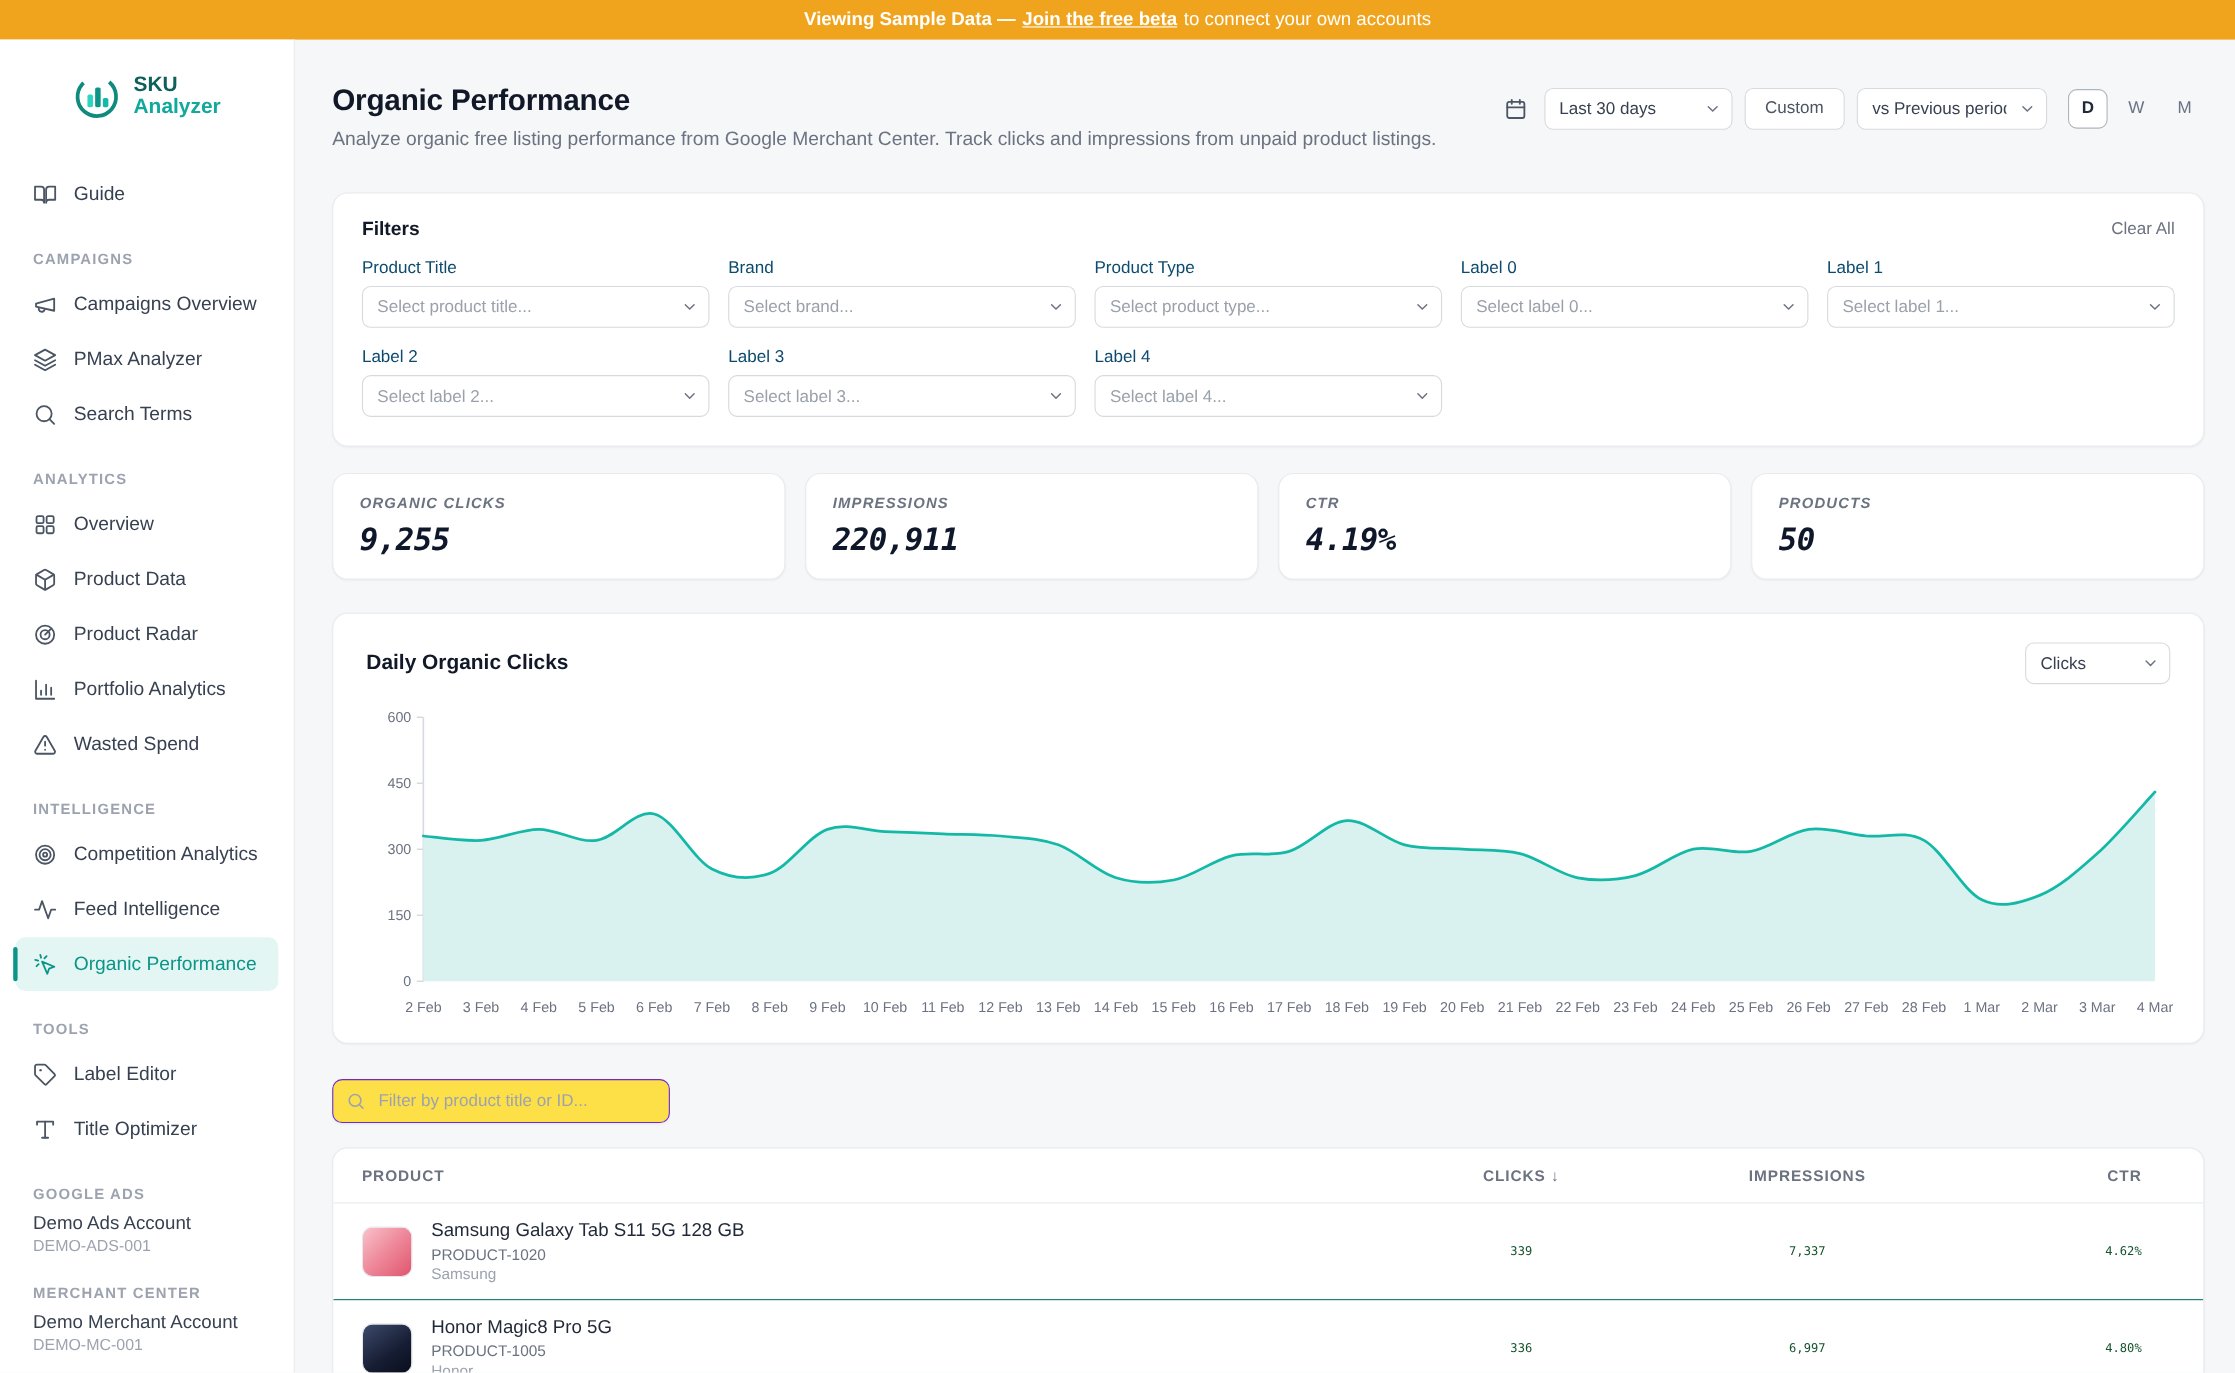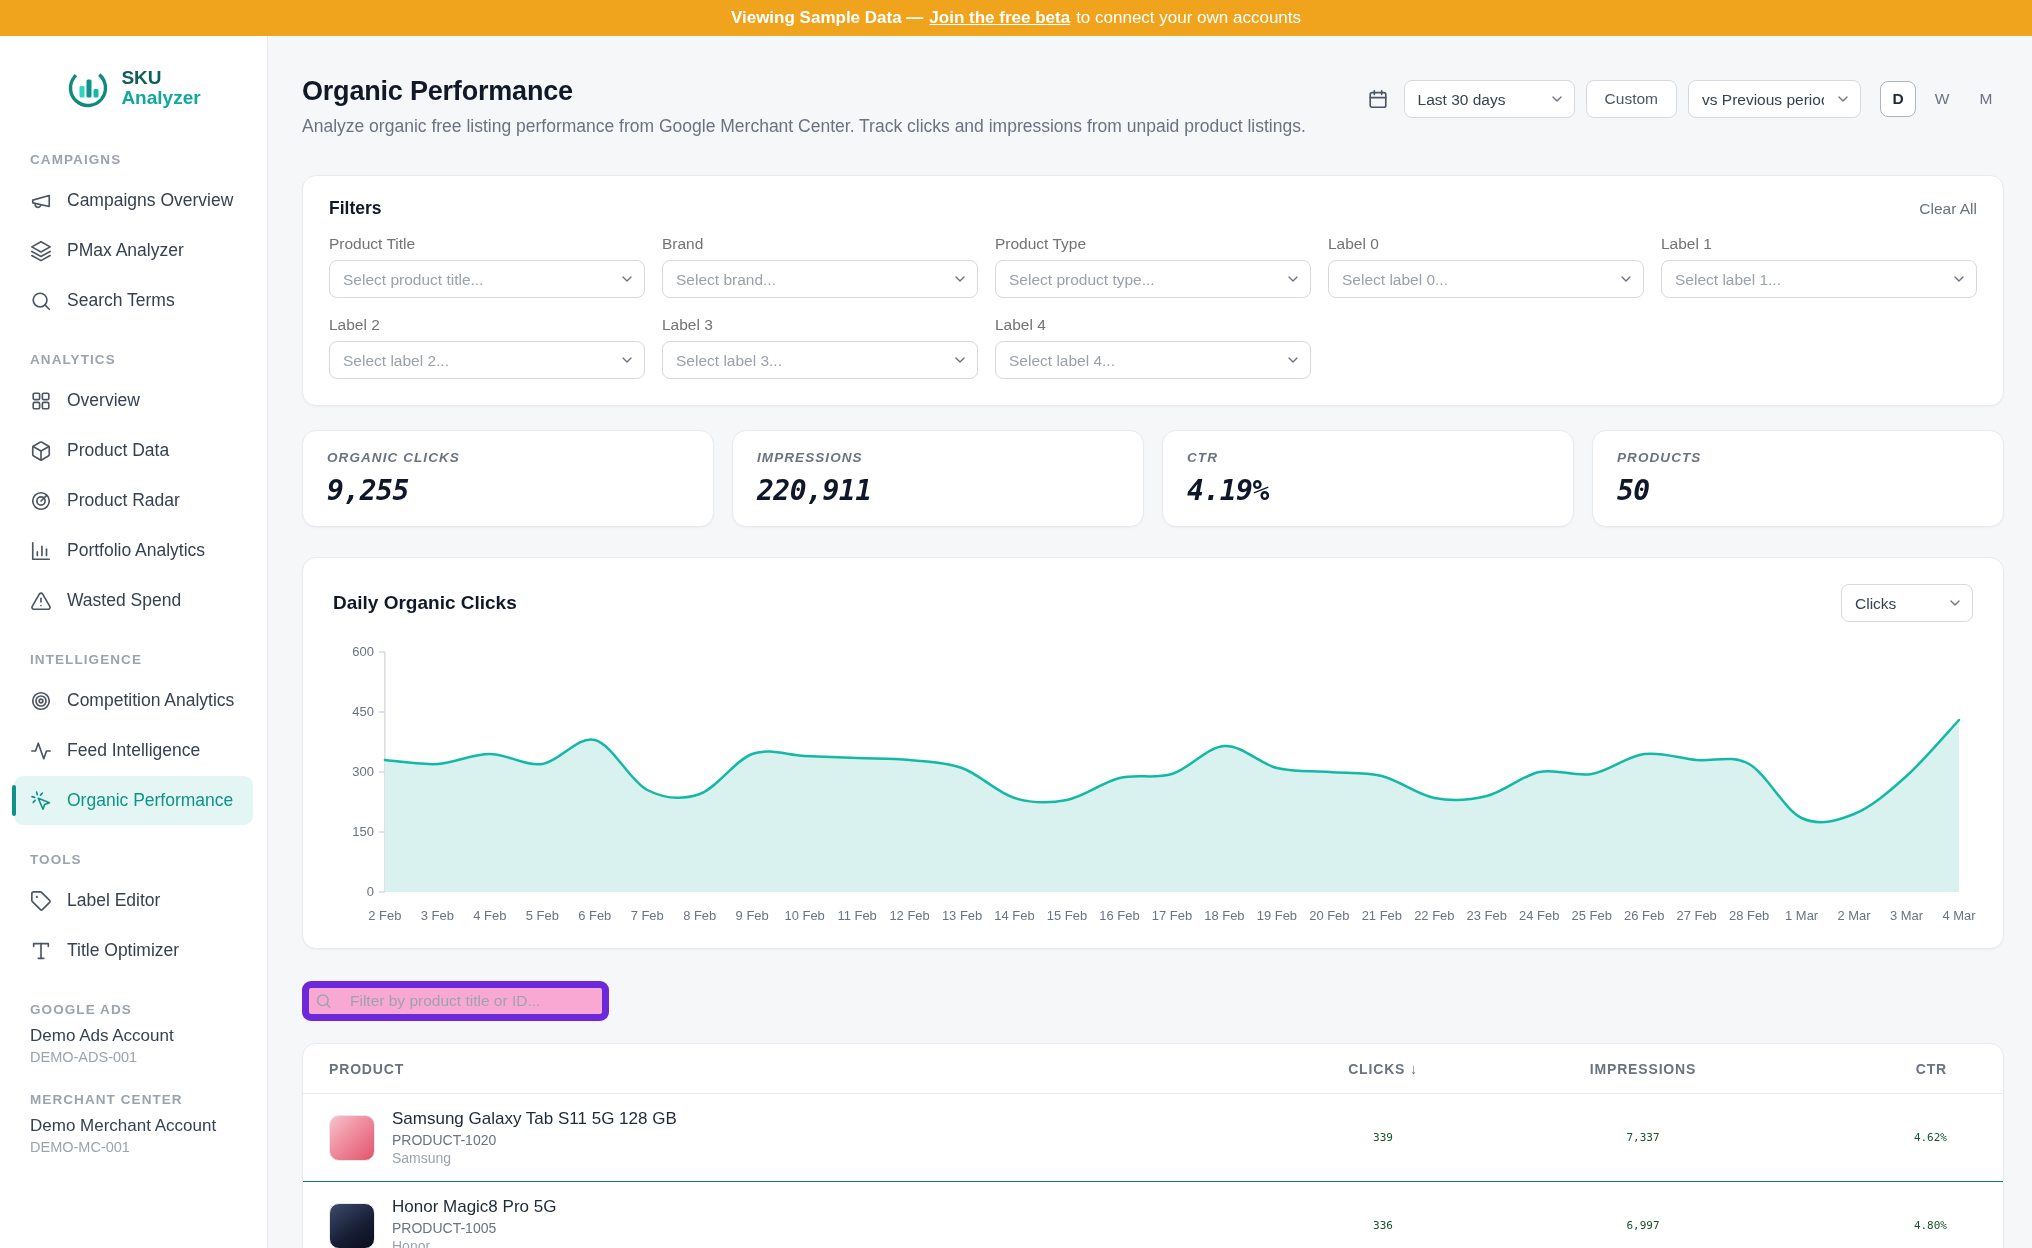--- a/index.html
+++ b/index.html
@@ -49,39 +49,39 @@
   .gran.active { background:#fff; border-color:#aeb5bd; color:#1f2937; font-weight:600; }
 
   .card { background:#fff; border:1px solid #e8eaee; border-radius:14px; box-shadow:0 1px 2px rgba(16,24,40,.04); }
 
   
   .filters { margin-top:38px; padding:22px 26px 26px; }
   .filters-head { display:flex; justify-content:space-between; align-items:center; margin-bottom:16px; }
   .filters-title { font-size:17.5px; font-weight:600; color:#111827; }
   .clear-all { font-size:15.5px; color:#6b7280; cursor:pointer; background:none; border:none; font-family:inherit; }
   .filter-grid { display:grid; grid-template-columns:repeat(5,1fr); gap:18px 17px; }
-  .field-label { display:block; font-size:15.5px; color:#737373; font-weight:500; margin-bottom:7px; }
+  .field-label { display:block; font-size:15.5px; color:#0c4a6e; font-weight:500; margin-bottom:7px; }
 
   
   .stats { display:grid; grid-template-columns:repeat(4,1fr); gap:18px; margin-top:24px; }
   .stat { padding:19px 24px;font-style:italic; }
   .stat-label { font-size:13.5px; letter-spacing:.08em; color:#6b7280; font-weight:600; }
   .stat-value { margin-top:9px; font-family:"DejaVu Sans Mono", monospace; font-size:28px; font-weight:700; color:#0f172a; letter-spacing:-.5px; }
 
   
   .chart-card { margin-top:30px; padding:26px 30px 16px; }
   .chart-head { display:flex; justify-content:space-between; align-items:center; margin-bottom:18px; }
   .chart-title { font-size:19px; font-weight:600; color:#111827; }
   .metric-select { width:132px; }
   #clicks-chart { width:100%; height:292px; display:block; overflow:visible; }
   #clicks-chart text { font-family:"Liberation Sans", sans-serif; font-size:13px; fill:#6b7280; }
 
   
   .search-wrap { position:relative; width:307px; margin-top:32px; }
-  .search-wrap input { width:100%; height:40px; background:#f9a8d4; border:7px solid #6d28d9; border-radius:9px; padding:0 14px 0 41px; font-size:15.5px; color:#374151; font-family:inherit; box-shadow:0 1px 2px rgba(16,24,40,.04); }
+  .search-wrap input { width:100%; height:40px; background:#fde047; border:1px solid #6d28d9; border-radius:9px; padding:0 14px 0 41px; font-size:15.5px; color:#374151; font-family:inherit; box-shadow:0 1px 2px rgba(16,24,40,.04); }
   .search-wrap input::placeholder { color:#9ca3af; }
   .search-wrap .s-icon { position:absolute; left:13px; top:50%; transform:translateY(-50%); color:#9ca3af; display:flex; }
   .search-wrap .s-icon svg { width:17px; height:17px; stroke:currentColor; fill:none; stroke-width:2; stroke-linecap:round; }
 
   .table-card { margin-top:22px; overflow:hidden; }
   .trow { display:grid; grid-template-columns:1fr 240px 280px 220px; align-items:center; }
   .thead { height:50px; border-bottom:1px solid #e7eaee; color:#6b7280; font-size:14px; font-weight:700; letter-spacing:.06em; }
   .trow.tbody { height:88px; border-bottom:1px solid #0f766e; cursor:pointer; }
   .c-product { padding-left:26px; display:flex; align-items:center; gap:17px; min-width:0; }
   .c-center { text-align:center; }
@@ -117,20 +117,27 @@
         </svg>
       </span>
       <span class="logo-text">
         <span class="l1">SKU</span><br>
         <span class="l2">Analyzer</span>
       </span>
     </div>
 
     <div class="nav">
 
+      <div class="nav-item">
+        <svg viewBox="0 0 24 24">
+            <path d="M2 4h6a3 3 0 0 1 3 3v13a3 3 0 0 0-3-3H2z"></path>
+            <path d="M22 4h-6a3 3 0 0 0-3 3v13a3 3 0 0 1 3-3h6z"></path>
+          </svg>
+        <span>Guide</span>
+      </div>
 
       <div class="nav-section">CAMPAIGNS</div>
       <div class="nav-item">
         <svg viewBox="0 0 24 24">
             <path d="m3 11 18-5v12L3 14v-3z"></path>
             <path d="M11.6 16.8a3 3 0 1 1-5.8-1.6"></path>
           </svg>
         <span>Campaigns Overview</span>
       </div>
       <div class="nav-item">

